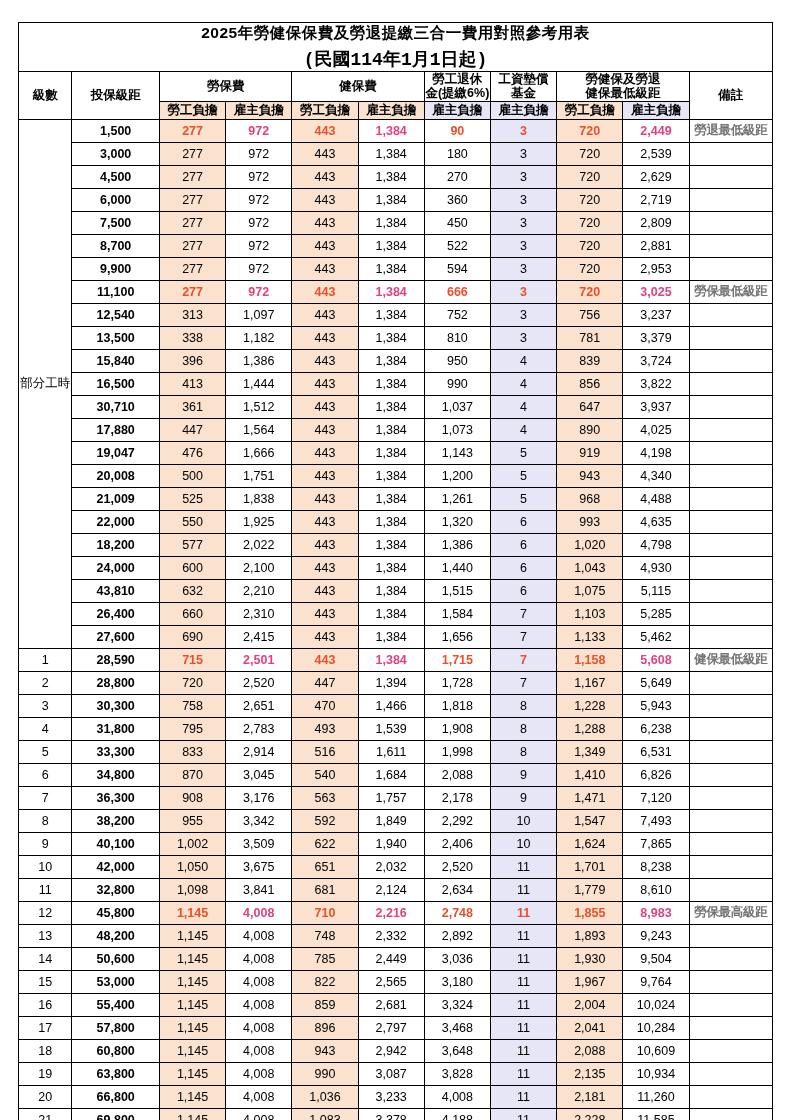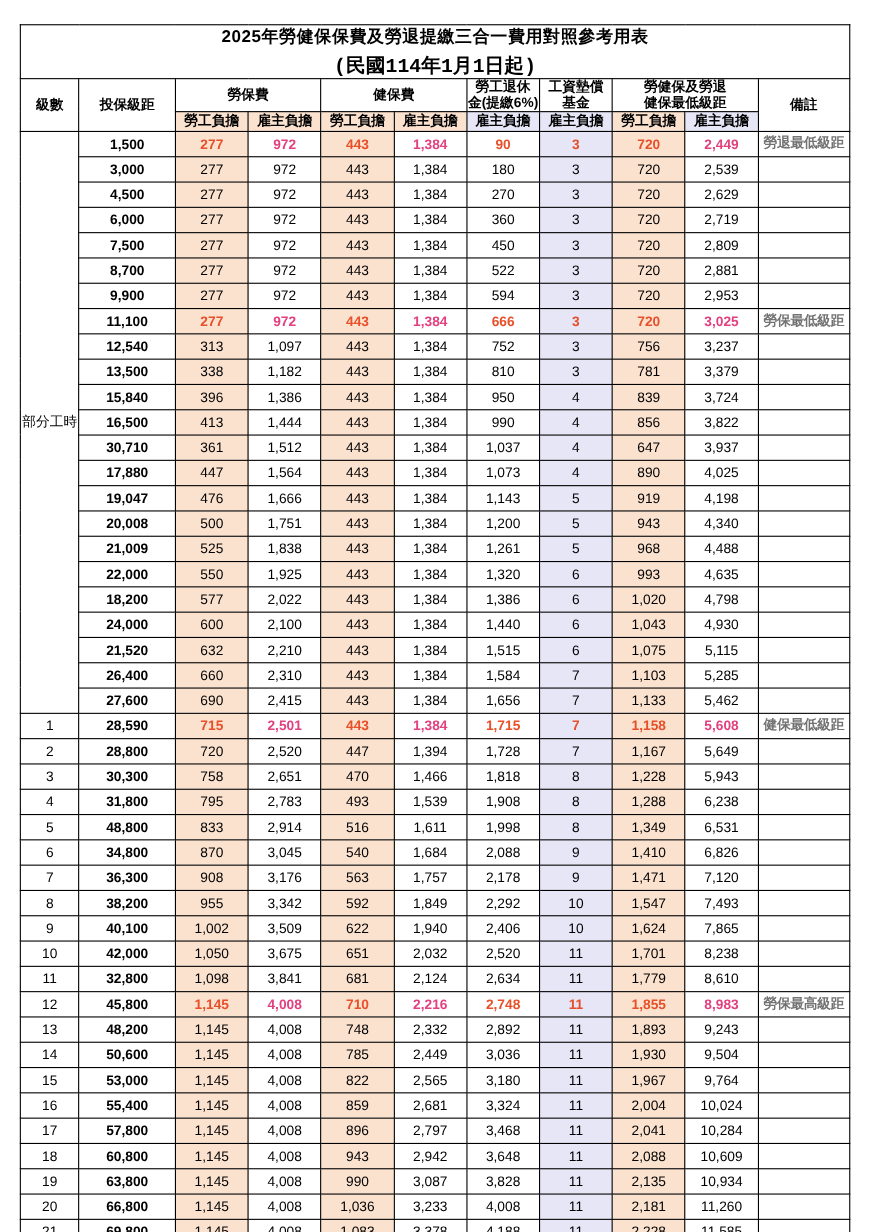--- a/index.html
+++ b/index.html
@@ -320,21 +320,21 @@
           <td class="cell num">2,100</td>
           <td class="cell num org">443</td>
           <td class="cell num">1,384</td>
           <td class="cell num">1,440</td>
           <td class="cell num blu">6</td>
           <td class="cell num org">1,043</td>
           <td class="cell num">4,930</td>
           <td class="cell note"></td>
         </tr>
         <tr>
-          <td class="cell num bold">21,520</td>
+          <td class="cell num bold">43,810</td>
           <td class="cell num org">632</td>
           <td class="cell num">2,210</td>
           <td class="cell num org">443</td>
           <td class="cell num">1,384</td>
           <td class="cell num">1,515</td>
           <td class="cell num blu">6</td>
           <td class="cell num org">1,075</td>
           <td class="cell num">5,115</td>
           <td class="cell note"></td>
         </tr>
@@ -409,21 +409,21 @@
           <td class="cell num org">493</td>
           <td class="cell num">1,539</td>
           <td class="cell num">1,908</td>
           <td class="cell num blu">8</td>
           <td class="cell num org">1,288</td>
           <td class="cell num">6,238</td>
           <td class="cell note"></td>
         </tr>
         <tr>
           <td class="cell lvl">5</td>
-          <td class="cell num bold">48,800</td>
+          <td class="cell num bold">33,300</td>
           <td class="cell num org">833</td>
           <td class="cell num">2,914</td>
           <td class="cell num org">516</td>
           <td class="cell num">1,611</td>
           <td class="cell num">1,998</td>
           <td class="cell num blu">8</td>
           <td class="cell num org">1,349</td>
           <td class="cell num">6,531</td>
           <td class="cell note"></td>
         </tr>

